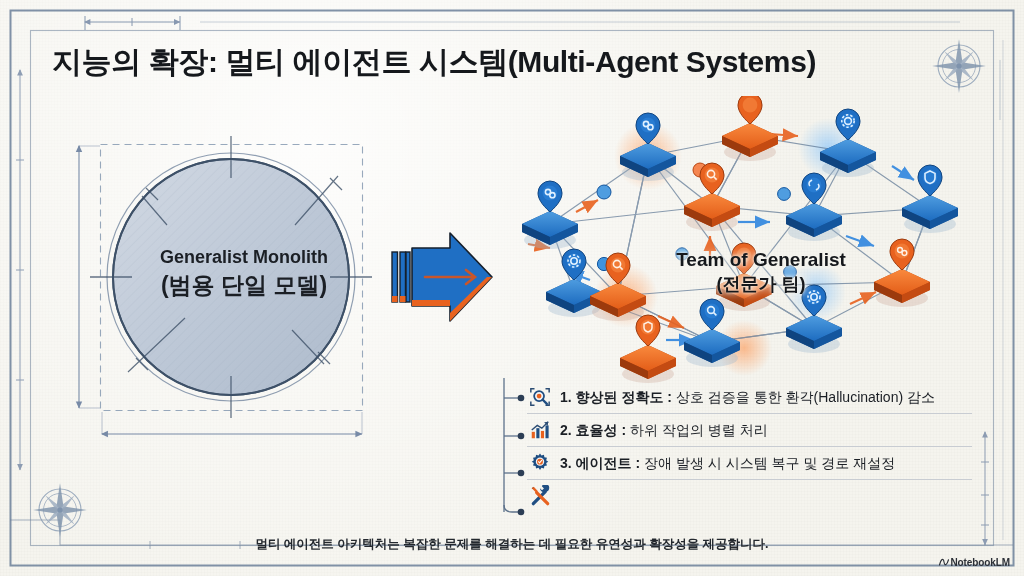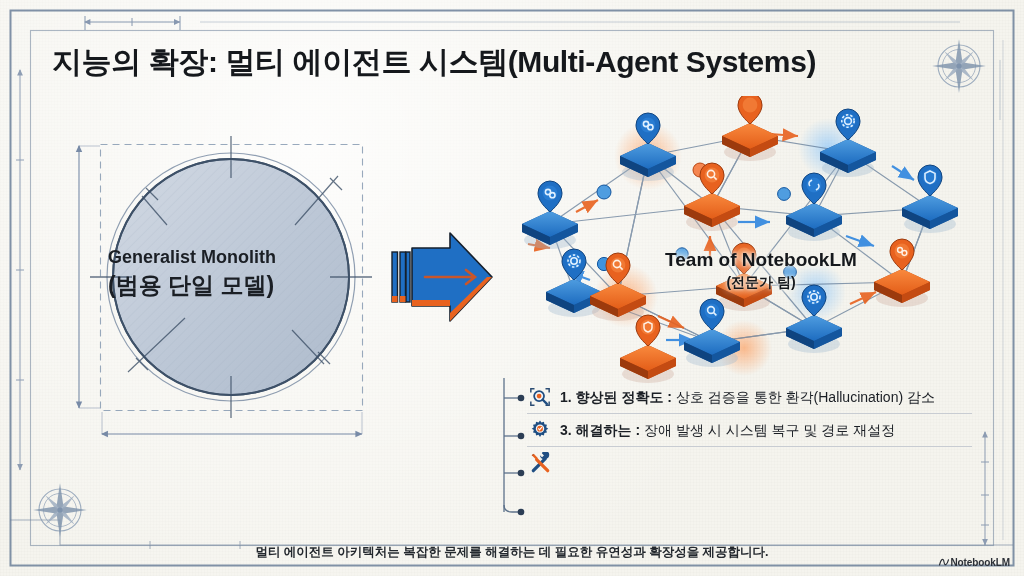--- a/index.html
+++ b/index.html
@@ -25,33 +25,33 @@
   
   #title{
     position:absolute; left:52px; top:42px;
     font-size:30px; font-weight:700; letter-spacing:-.4px;
     color:#15181c; white-space:nowrap;
   }
 
   
   #mono-label{
     position:absolute; left:108px; top:246px; width:272px;
-    line-height:1.32;
+    text-align:center; line-height:1.32;
     font-size:18px; font-weight:700; color:#1b1f25;
   }
   #mono-label .ko{ font-size:23px; }
 
   
   #team-label{
     position:absolute; left:636px; top:248px; width:250px;
     text-align:center; line-height:1.3;
     font-size:19px; font-weight:700; color:#15181c;
     text-shadow:0 0 7px #f5f4ee, 0 0 12px #f5f4ee, 0 0 3px #f5f4ee;
   }
-  #team-label .ko{ font-size:14px; }
+  #team-label .ko{ font-size:18px; }
 
   
   #bullets{
     position:absolute; left:527px; top:381px; width:445px;
   }
   .brow{
     display:flex; align-items:center;
     height:33px;
     border-bottom:1px solid #c8ccd2;
     white-space:nowrap;
@@ -65,21 +65,21 @@
   .btext{
     font-size:14px; color:#1b1f25; line-height:1;
   }
   .btext b{ font-weight:700; }
   .btext .sep{ font-weight:700; }
   .btext .rest{ font-weight:400; }
 
   
   #caption{
     position:absolute; left:0; top:536px; width:1024px;
-    text-align:center; font-size:12.5px; font-weight:700; color:#23282e;margin-top:8px;
+    text-align:center; font-size:12.5px; font-weight:700; color:#23282e;
   }
 
   
   #logo{
     position:absolute; right:14px; bottom:8px;
     display:flex; align-items:center; gap:0;
     font-size:10px; font-weight:700; color:#2b2f36; letter-spacing:-.1px;
   }
 </style>
 </head>
@@ -476,21 +476,21 @@
   </svg>
 
   <div id="title">지능의 확장: 멀티 에이전트 시스템(Multi-Agent Systems)</div>
 
   <div id="mono-label">
     <div>Generalist Monolith</div>
     <div class="ko">(범용 단일 모델)</div>
   </div>
 
   <div id="team-label">
-    <div>Team of NotebookLM</div>
+    <div>Team of Generalist</div>
     <div class="ko">(전문가 팀)</div>
   </div>
 
   <div id="bullets">
 
     <div class="brow">
       <span class="bicon">
         <svg width="22" height="22" viewBox="0 0 24 24">
           <g fill="none" stroke="#2b4c73" stroke-width="1.6">
             <path d="M2 7V3h4M22 7V3h-4M2 17v4h4M22 17v4h-4"></path>
@@ -501,35 +501,53 @@
         </svg>
       </span>
       <span class="btext">
         <b>1.</b>
         <b>향상된 정확도</b>
         <span class="sep">:</span>
         <span class="rest">상호 검증을 통한 환각(Hallucination) 감소</span>
       </span>
     </div>
 
+    <div class="brow">
+      <span class="bicon">
+        <svg width="22" height="22" viewBox="0 0 24 24">
+          <rect x="3" y="14" width="3.4" height="7" fill="#e8621f"></rect>
+          <rect x="8" y="10" width="3.4" height="11" fill="#1f4e82"></rect>
+          <rect x="13" y="13" width="3.4" height="8" fill="#e8621f"></rect>
+          <rect x="18" y="7" width="3.4" height="14" fill="#1f4e82"></rect>
+          <path d="M3 12 L9 7 L14 10 L21 3" fill="none" stroke="#2b4c73" stroke-width="1.5"></path>
+          <polygon points="21,3 16.5,3.6 20.4,7.5" fill="#2b4c73"></polygon>
+        </svg>
+      </span>
+      <span class="btext">
+        <b>2.</b>
+        <b>효율성</b>
+        <span class="sep">:</span>
+        <span class="rest">하위 작업의 병렬 처리</span>
+      </span>
+    </div>
 
     <div class="brow">
       <span class="bicon">
         <svg width="22" height="22" viewBox="0 0 24 24">
           <g fill="#1f4e82">
             <path d="M12 1.5l1.6 2.3 2.7-.9.5 2.8 2.8.5-.9 2.7 2.3 1.6-2.3 1.6.9 2.7-2.8.5-.5 2.8-2.7-.9L12 19.5l-1.6-2.3-2.7.9-.5-2.8-2.8-.5.9-2.7L3 10.5l2.3-1.6-.9-2.7 2.8-.5.5-2.8 2.7.9z"></path>
           </g>
           <circle cx="12" cy="10.5" r="4.6" fill="#f2f3f6"></circle>
           <circle cx="12" cy="10.5" r="3.2" fill="#e8621f"></circle>
           <path d="M10.4 10.6l1.1 1.2 2.3-2.6" fill="none" stroke="#fff" stroke-width="1.2" stroke-linecap="round"></path>
         </svg>
       </span>
       <span class="btext">
         <b>3.</b>
-        <b>해결하는</b>
+        <b>에이전트</b>
         <span class="sep">:</span>
         <span class="rest">장애 발생 시 시스템 복구 및 경로 재설정</span>
       </span>
     </div>
 
     <div class="brow">
       <span class="bicon">
         <svg width="23" height="23" viewBox="0 0 24 24">
           <g stroke="#1f4e82" stroke-width="3.4" stroke-linecap="round">
             <line x1="4.5" y1="19.5" x2="17" y2="7"></line>

